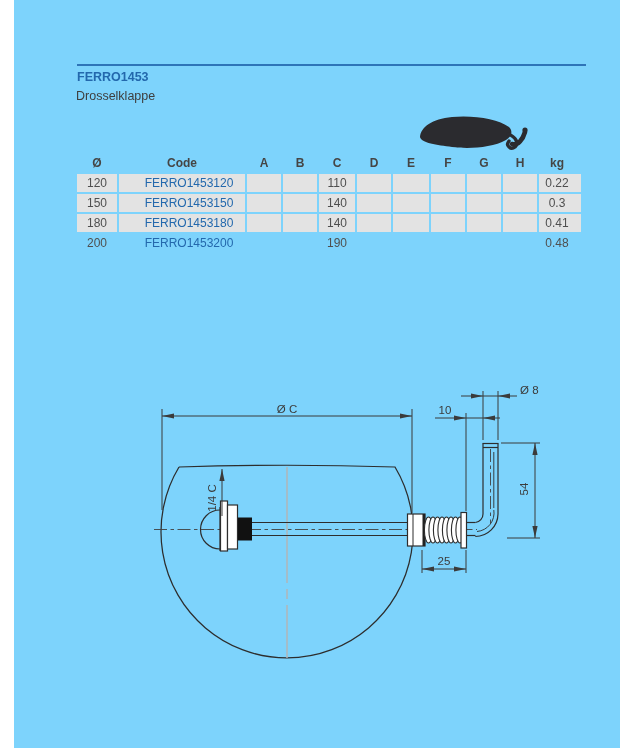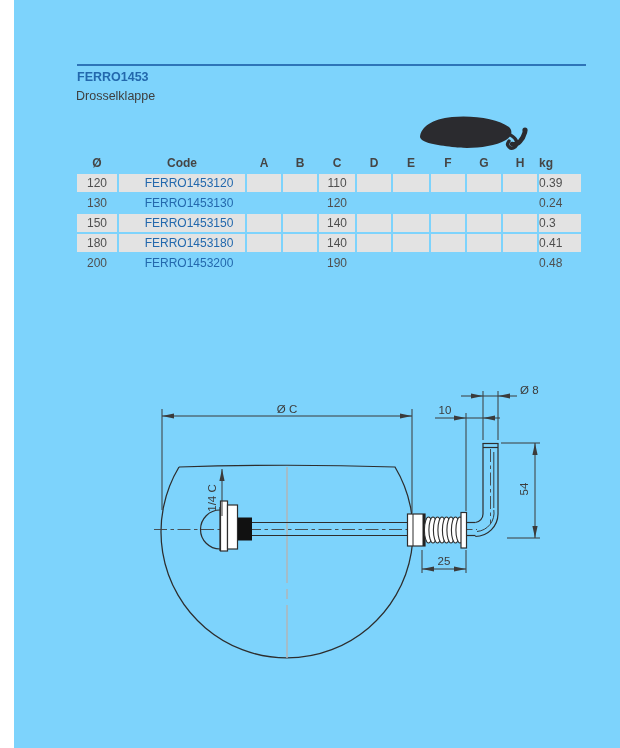--- a/index.html
+++ b/index.html
@@ -8,21 +8,21 @@
   .rule{position:absolute;left:63px;top:64px;width:509px;height:2px;background:#2e74b8;}
   .title{position:absolute;left:63px;top:70px;font-size:12.5px;font-weight:bold;color:#2368ad;}
   .subtitle{position:absolute;left:62px;top:89px;font-size:12.5px;color:#3e3e3e;}
   .photo{position:absolute;left:398px;top:110px;}
   table.specs{position:absolute;left:61px;top:152px;border-collapse:separate;border-spacing:2px;
         font-size:12px;color:#4f4f4f;table-layout:fixed;}
   table.specs th{height:18px;padding:0;font-size:12px;font-weight:bold;color:#454545;text-align:center;}
   table.specs td{height:18px;padding:0;text-align:center;white-space:nowrap;overflow:hidden;}
   table.specs tr.shaded td{background:#e3e3e3;}
   table.specs td.c1{color:#2368ad;cursor:pointer;padding-left:14px;}
-  table.specs th.c10, table.specs td.c10{text-align:left;padding-right:6px;}
+  table.specs th.c10, table.specs td.c10{text-align:center;padding-right:6px;}
   .draw{position:absolute;left:0;top:0;}
   .draw text{font-family:"Liberation Sans",sans-serif;font-size:11.5px;fill:#3b3b3b;}
 </style>
 </head>
 <body>
 
 <div class="page">
 
   <div class="rule"></div>
   <div class="title">FERRO1453</div>
@@ -69,34 +69,21 @@
           <td class="c0">120</td>
           <td class="c1">FERRO1453120</td>
           <td class="c2"></td>
           <td class="c3"></td>
           <td class="c4">110</td>
           <td class="c5"></td>
           <td class="c6"></td>
           <td class="c7"></td>
           <td class="c8"></td>
           <td class="c9"></td>
-          <td class="c10">0.39</td>
-        </tr>
-        <tr>
-          <td class="c0">130</td>
-          <td class="c1">FERRO1453130</td>
-          <td class="c2"></td>
-          <td class="c3"></td>
-          <td class="c4">120</td>
-          <td class="c5"></td>
-          <td class="c6"></td>
-          <td class="c7"></td>
-          <td class="c8"></td>
-          <td class="c9"></td>
-          <td class="c10">0.24</td>
+          <td class="c10">0.22</td>
         </tr>
         <tr class="shaded">
           <td class="c0">150</td>
           <td class="c1">FERRO1453150</td>
           <td class="c2"></td>
           <td class="c3"></td>
           <td class="c4">140</td>
           <td class="c5"></td>
           <td class="c6"></td>
           <td class="c7"></td>

